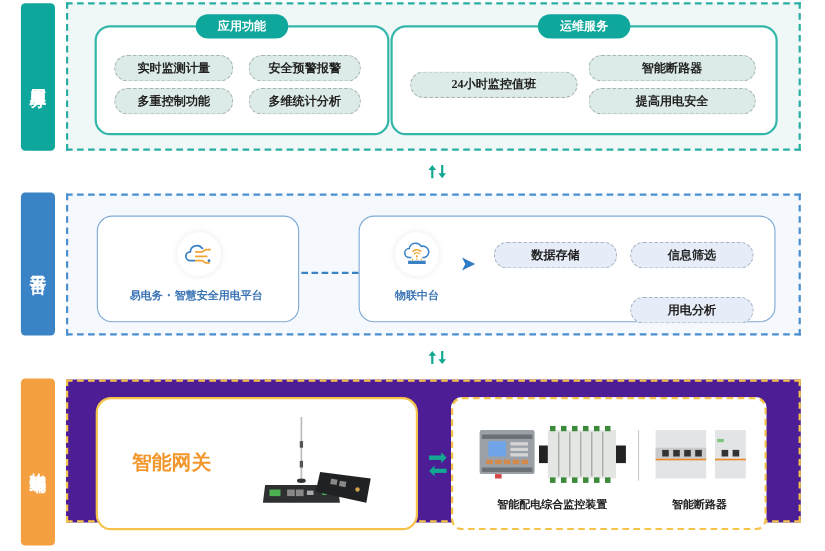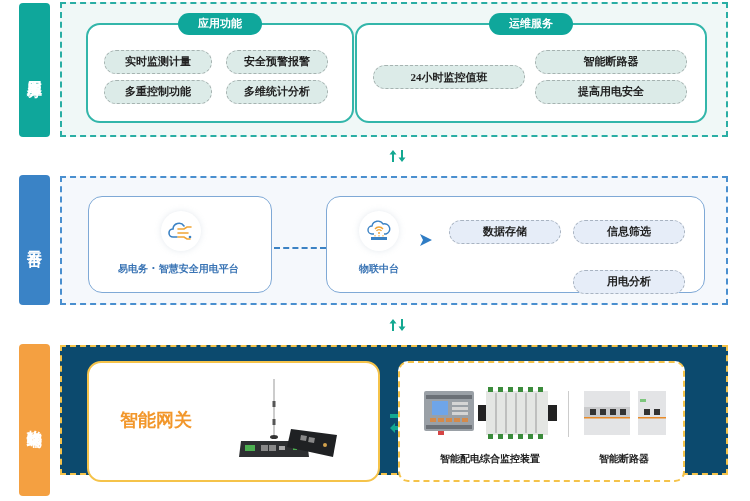--- a/index.html
+++ b/index.html
@@ -12,21 +12,21 @@
     display: flex; align-items: center; justify-content: center;
     writing-mode: vertical-rl; text-orientation: upright; letter-spacing: 1px;
   }
   .side-teal { top: 3px; height: 134px; background: #0fa79b; }
   .side-blue { top: 175px; height: 130px; background: #3a83c6; }
   .side-orange { top: 344px; height: 152px; background: #f4a041; }
 
   .zone { position: absolute; left: 60px; width: 668px; border: 2px dashed; }
   .zone-teal { top: 2px; height: 135px; border-color: #2aaea4; background: #f0f8f7; padding-left: 44px; }
   .zone-blue { top: 176px; height: 129px; border-color: #4a8fcf; background: #f5f8fc; }
-  .zone-orange { top: 345px; height: 130px; border-color: #f5c34a; background: #0c4a6e; }
+  .zone-orange { top: 345px; height: 130px; border-color: #f5c34a; background: #4c1d95; }
 
   .card { position: absolute; background: #fff; border-radius: 14px; }
   .card-teal { border: 2px solid #33b6aa; }
   .card-blue { border: 1.5px solid #7fa9d6; }
   .card-orange { border: 2px solid #f5c34a; }
 
   .pill-title {
     position: absolute; top: -12px; left: 50%; transform: translateX(-50%);
     background: #0fa79b; color: #fff; font-size: 11px; font-weight: bold;
     height: 22px; line-height: 22px; padding: 0 20px; border-radius: 12px; white-space: nowrap;
@@ -136,21 +136,21 @@
       <rect x="70" y="60" width="6" height="5" fill="#888" transform="rotate(10 70 60)"></rect>
       <circle cx="86" cy="68" r="2" fill="#d4a24c"></circle>
     </svg>
   </div>
 
   <svg class="arrow-lr" style="position:fixed;" viewBox="0 0 18 26">
     <path d="M1 5 L12 5 L12 2 L17 7 L12 12 L12 9 L1 9 Z" fill="#13a891"></path>
     <path d="M17 17 L6 17 L6 14 L1 19 L6 24 L6 21 L17 21 Z" fill="#13a891"></path>
   </svg>
 
-  <div style="position:absolute; left:336px; top:14px; width:287px; height:121px; border:2px dashed #f5c34a; border-radius:10px; background:#fff;">
+  <div style="position:absolute; left:348px; top:14px; width:287px; height:121px; border:2px dashed #f5c34a; border-radius:10px; background:#fff;">
 
     <svg style="position:absolute; left:22px; top:24px;" width="135" height="52" viewBox="0 0 135 52">
       <rect x="2" y="4" width="50" height="40" rx="2" fill="#9aa0a6"></rect>
       <rect x="4" y="8" width="46" height="4" fill="#6b7076"></rect>
       <rect x="10" y="14" width="16" height="14" fill="#6fa5e8"></rect>
       <rect x="30" y="15" width="16" height="3" fill="#d5d5d5"></rect>
       <rect x="30" y="20" width="16" height="3" fill="#d5d5d5"></rect>
       <rect x="30" y="25" width="16" height="3" fill="#d5d5d5"></rect>
       <rect x="8" y="31" width="6" height="4" fill="#d48a4a"></rect>
       <rect x="16" y="31" width="6" height="4" fill="#d48a4a"></rect>

